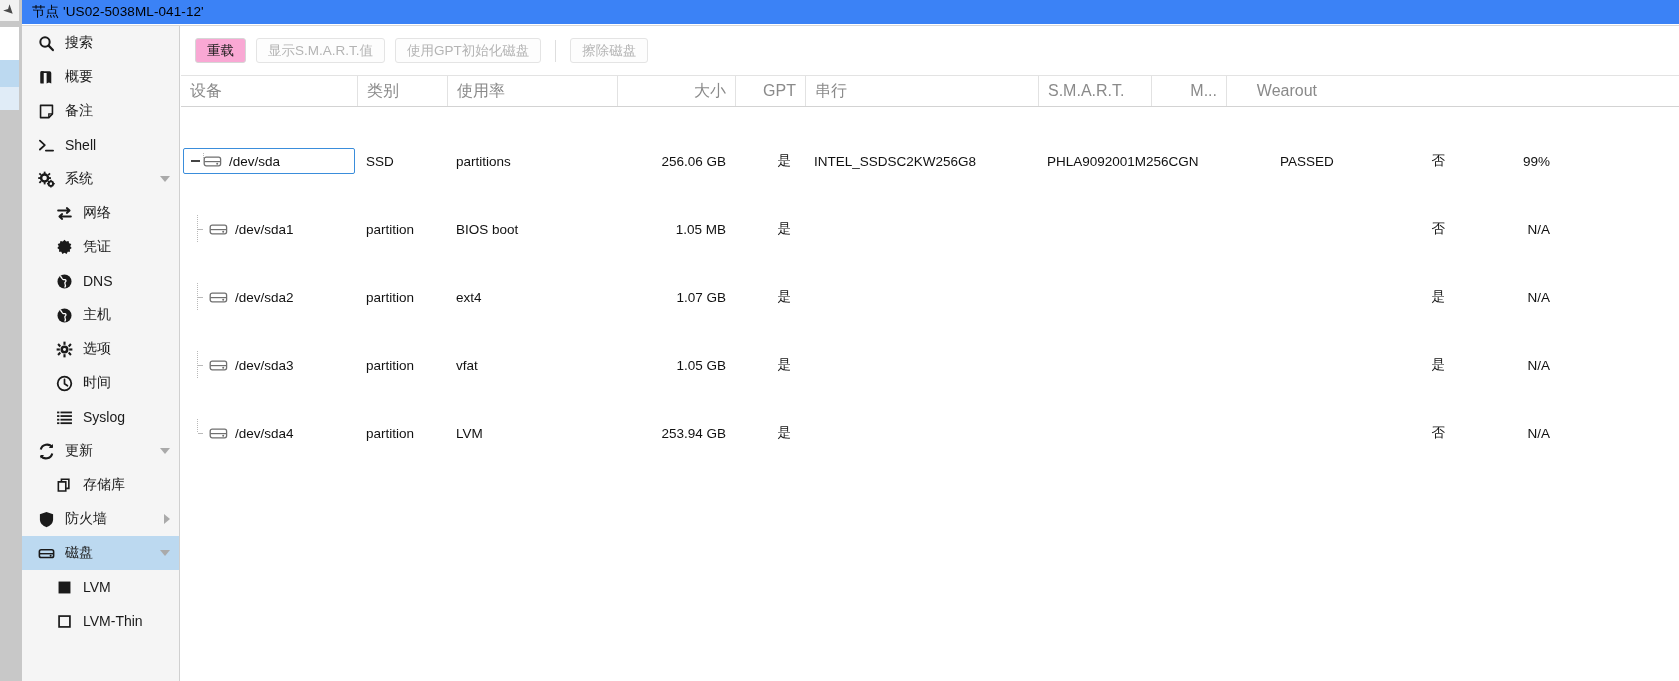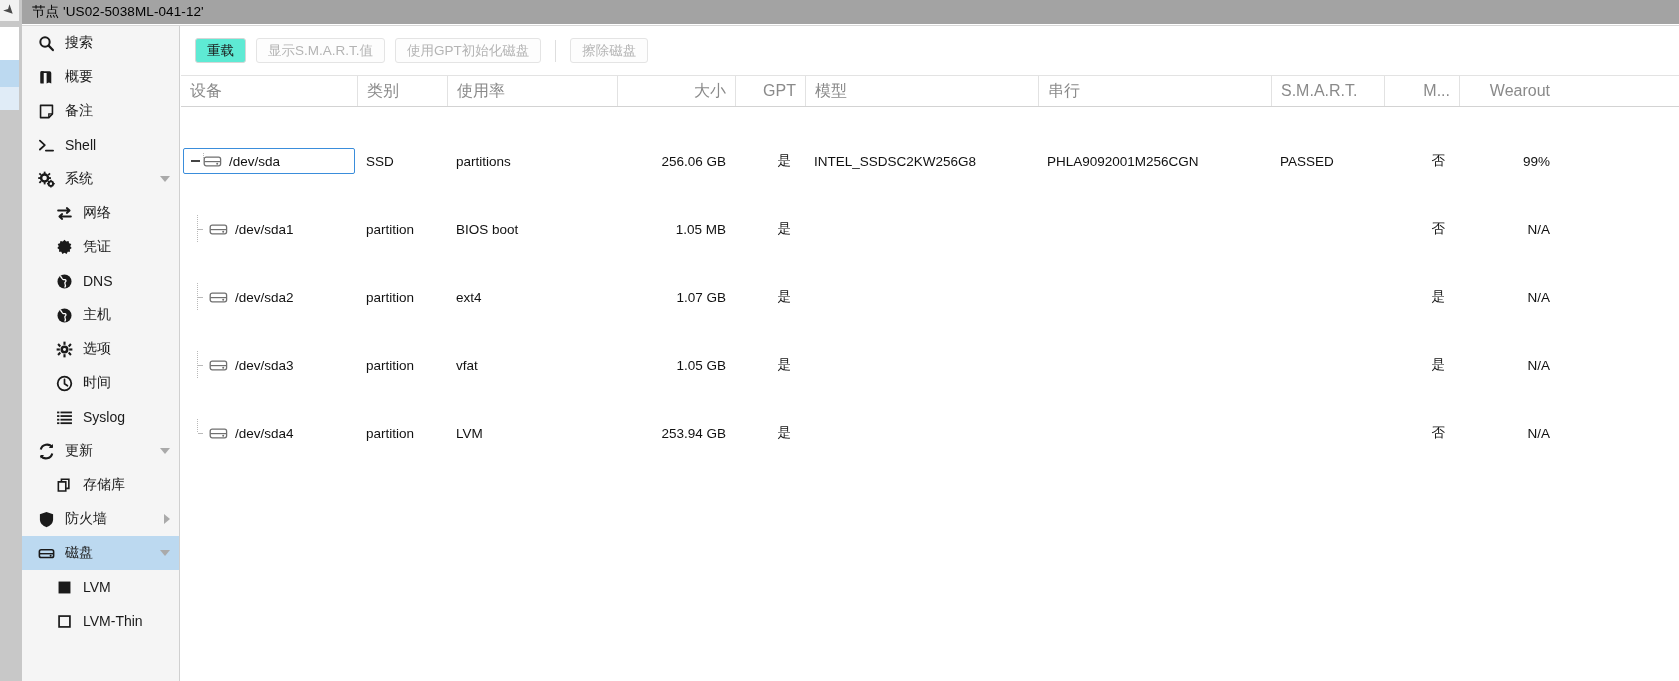--- a/index.html
+++ b/index.html
@@ -24,21 +24,21 @@
   .bg-sliver .bg-white  { position: absolute; left: 0; top: 27px;  width: 19px; height: 33px; background: #ffffff; }
   .bg-sliver .bg-sel    { position: absolute; left: 0; top: 60px;  width: 19px; height: 27px; background: #bcd9f0; }
   .bg-sliver .bg-sel2   { position: absolute; left: 0; top: 87px;  width: 19px; height: 23px; background: #e0ecf7; }
 
   
   .app { position: absolute; left: 22px; top: 0; width: 1657px; height: 681px; background: #ffffff; }
 
   
   .titlebar {
     position: absolute; left: 0; top: 0; width: 1657px; height: 24px;
-    background: #a3a3a3; display: flex; align-items: center;
+    background: #3b82f6; display: flex; align-items: center;
     padding-left: 10px;
   }
   .titlebar .title {
     font-size: 13.5px; color: #000000; white-space: nowrap; letter-spacing: 0.1px;
   }
   .titlebar-sep { position:absolute; left:0; top:25px; width:1657px; height:1px; background:#d8d8d8; }
 
   
   .sidebar {
     position: absolute; left: 0; top: 26px; width: 158px; height: 655px;
@@ -75,21 +75,21 @@
 
   
   .toolbar {
     position: relative; height: 50px; display: flex; align-items: center;
     padding-left: 14px; gap: 10px; background: #ffffff;
     border-bottom: 1px solid #e3e3e3;
   }
   .tb-btn {
     height: 25px; padding: 0 11px; display: inline-flex; align-items: center;
     font-size: 13.5px; border-radius: 3px; white-space: nowrap; cursor: pointer;
-    background: #5eead4; border: 1px solid #d6d6d6; color: #1a1a1a;
+    background: #f9a8d4; border: 1px solid #d6d6d6; color: #1a1a1a;
   }
   .tb-btn.disabled { color: #b4b4b4; border-color: #e4e4e4; background: #fdfdfd; cursor: default; }
   .tb-sep { width: 1px; height: 22px; background: #dedede; margin: 0 4px; }
 
   
   .table { position: relative; width: 1498px; }
   .thead {
     display: flex; height: 31px; align-items: stretch;
     border-bottom: 1px solid #d3d3d3; background: #ffffff;
   }
@@ -374,21 +374,20 @@
           <div class="tb-sep"></div>
           <div class="tb-btn disabled">擦除磁盘</div>
         </div>
       <div class="table">
         <div class="thead" id="thead">
             <div class="th" style="width: 176px; min-width: 176px;">设备</div>
             <div class="th" style="width: 90px; min-width: 90px;">类别</div>
             <div class="th" style="width: 170px; min-width: 170px;">使用率</div>
             <div class="th num" style="width: 118px; min-width: 118px;">大小</div>
             <div class="th num" style="width: 70px; min-width: 70px; text-align: right;">GPT</div>
-            <div class="th" style="width: 233px; min-width: 233px;">模型</div>
             <div class="th" style="width: 233px; min-width: 233px;">串行</div>
             <div class="th" style="width: 113px; min-width: 113px;">S.M.A.R.T.</div>
             <div class="th num" style="width: 75px; min-width: 75px;">M...</div>
             <div class="th num" style="width: 100px; min-width: 100px;">Wearout</div>
           </div>
         <div id="tbody">
             <div class="trow selected">
               <div class="td device" style="width: 176px; min-width: 176px;">
                 <div class="dev-box"></div>
                 <div class="dev-inner">

